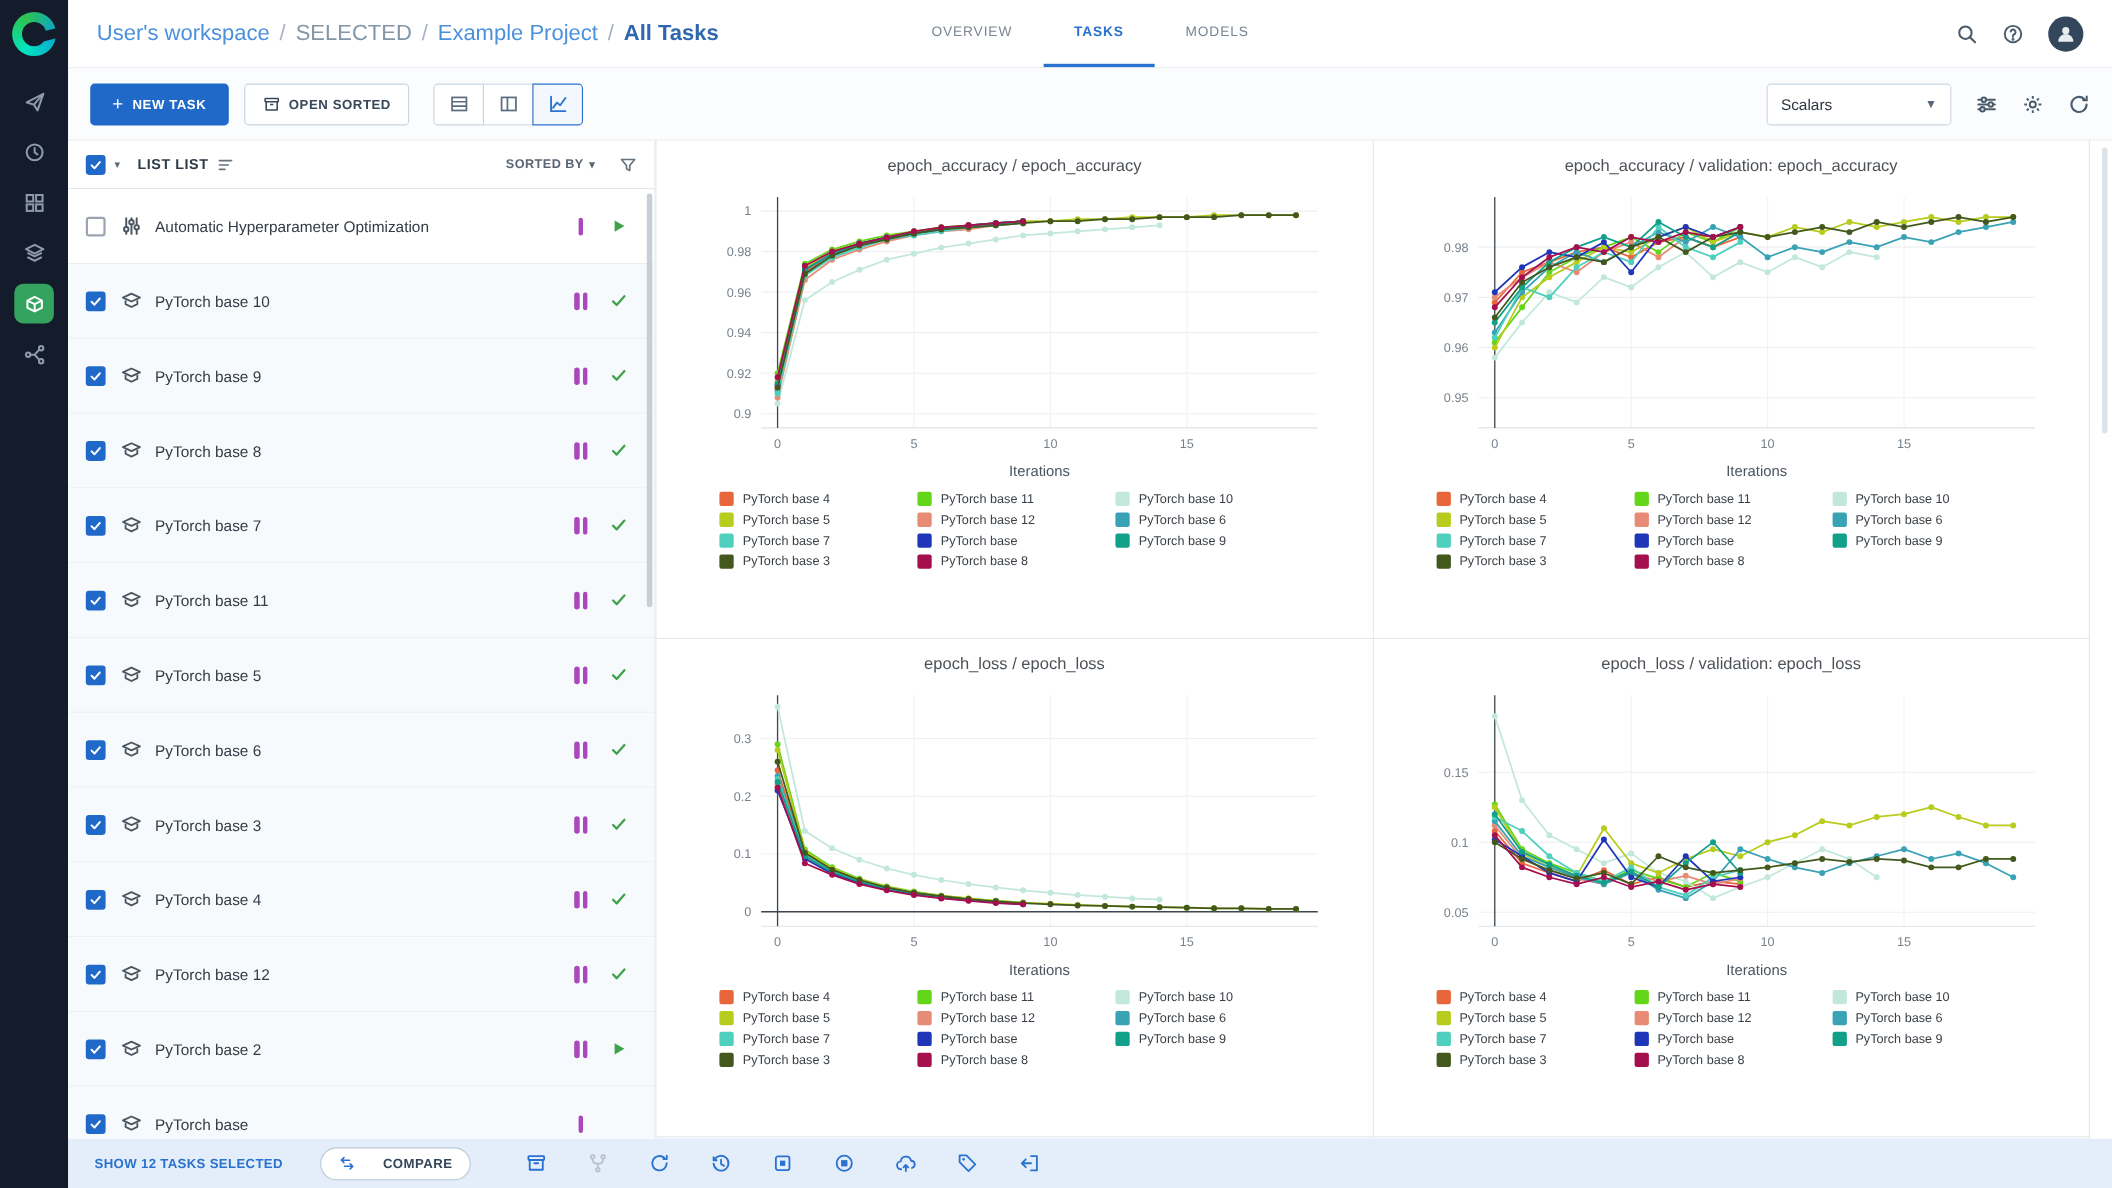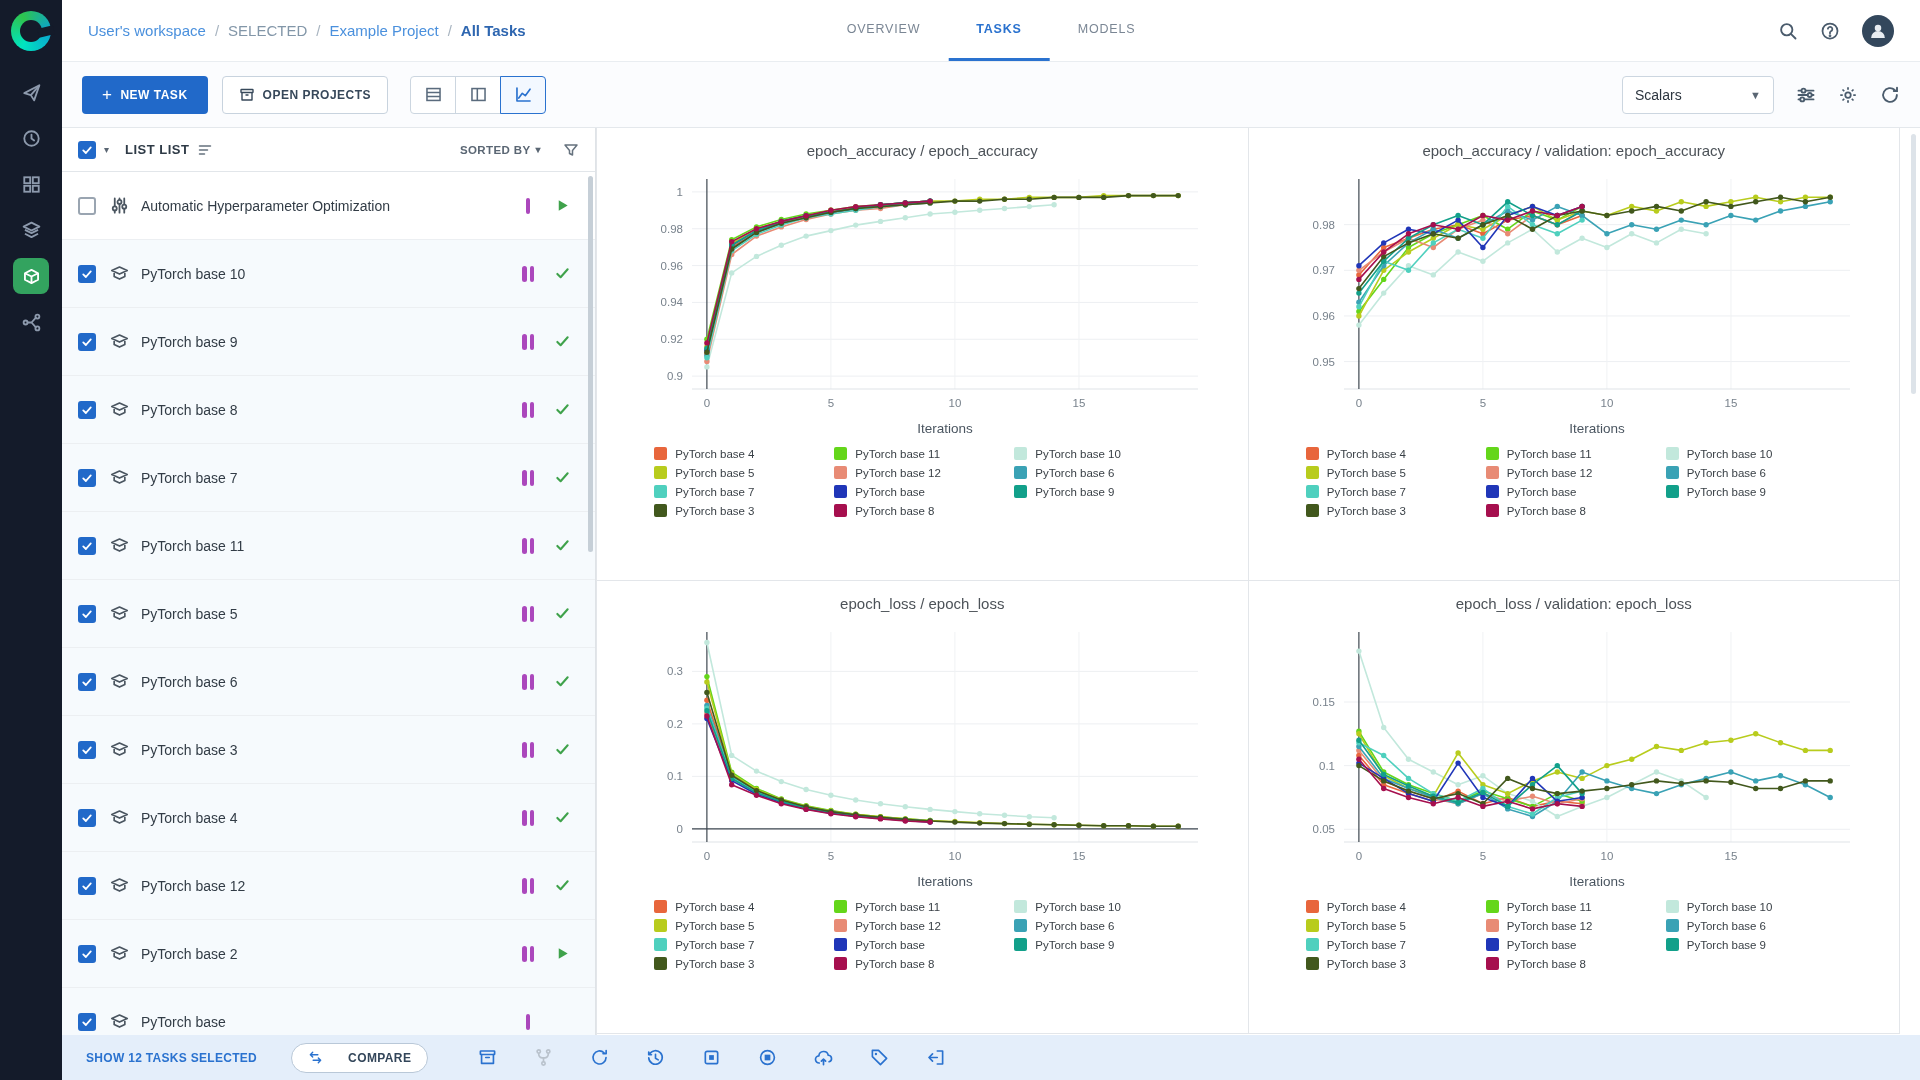--- a/index.html
+++ b/index.html
@@ -14,21 +14,21 @@
   .logo::before { content:""; position:absolute; right:-3px; top:16px; width:16px; height:9px; background:#141b2a; transform:rotate(-14deg); z-index:2; }
   .nav-item { width:62px; height:46px; display:flex; align-items:center; justify-content:center; color:#8d9aad; cursor:pointer; }
   .nav-item svg { width:21px; height:21px; }
   .nav-item.active .tile { width:36px; height:36px; border-radius:8px; background:#33a35f; display:flex; align-items:center; justify-content:center; color:#fff; }
 
   
   #main { flex:1; display:flex; flex-direction:column; min-width:0; }
 
   
   #header { height:62px; border-bottom:1px solid #e9edf1; display:flex; align-items:center; padding:0 26px; position:relative; background:#fff; }
-  #breadcrumb { display:flex; align-items:center; gap:9px; font-size:15px; white-space:nowrap; }
+  #breadcrumb { display:flex; align-items:center; gap:9px; font-size:20px; white-space:nowrap; }
   .crumb { color:#4a90dd; cursor:pointer; }
   .crumb.muted { color:#8296a8; }
   .crumb.current { color:#2e66b0; font-weight:bold; }
   .crumb-sep { color:#a8b4c0; }
   #tabs { position:absolute; left:50%; transform:translateX(-50%); top:0; height:100%; display:flex; }
   .tab { height:100%; display:flex; align-items:center; padding:0 28px; font-size:12.5px; letter-spacing:.8px; color:#7a8694; cursor:pointer; border-bottom:3px solid transparent; }
   .tab.active { color:#2a72cf; border-bottom-color:#2a72cf; font-weight:bold; }
   #header-actions { margin-left:auto; display:flex; align-items:center; gap:22px; color:#57687a; }
   #header-actions svg { width:20px; height:20px; }
   .avatar { width:32px; height:32px; border-radius:50%; background:#33475c; display:flex; align-items:center; justify-content:center; color:#e8edf2; }
@@ -40,21 +40,21 @@
   .btn-primary .plus { font-size:17px; font-weight:normal; }
   .btn-outline { height:38px; border-radius:4px; background:#fff; border:1px solid #c8d3de; color:#37485a; font-size:12px; font-weight:bold; letter-spacing:.5px; display:flex; align-items:center; gap:8px; padding:0 16px; cursor:pointer; }
   .btn-outline svg { width:16px; height:16px; }
   .view-group { display:flex; margin-left:8px; }
   .view-btn { width:46px; height:38px; background:#fff; border:1px solid #ccd6e0; display:flex; align-items:center; justify-content:center; color:#5a6b7d; cursor:pointer; margin-left:-1px; }
   .view-btn:first-child { border-radius:4px 0 0 4px; margin-left:0; }
   .view-btn:last-child { border-radius:0 4px 4px 0; }
   .view-btn.active { border:1px solid #2a72cf; color:#2a72cf; background:#f3f8ff; z-index:1; }
   .view-btn svg { width:19px; height:19px; }
   #toolbar-right { margin-left:auto; display:flex; align-items:center; gap:22px; }
-  .select-box { width:152px; height:38px; border:1px solid #ccd6e0; border-radius:4px; background:#fff; display:flex; align-items:center; justify-content:space-between; padding:0 12px; font-size:14px; color:#2d3640; cursor:pointer; }
+  .select-box { width:168px; height:38px; border:1px solid #ccd6e0; border-radius:4px; background:#fff; display:flex; align-items:center; justify-content:space-between; padding:0 12px; font-size:14px; color:#2d3640; cursor:pointer; }
   .select-box .caret { color:#5a6673; font-size:11px; }
   .tool-icon { color:#4a5b6c; cursor:pointer; display:flex; }
   .tool-icon svg { width:20px; height:20px; }
 
   
   #content { flex:1; display:flex; min-height:0; background:#fff; }
 
   
   #tasks-panel { width:534px; flex-shrink:0; display:flex; flex-direction:column; border-right:1px solid #dfe3e7; position:relative; background:#fff; }
   #panel-header { height:44px; border-bottom:1px solid #e2e6ea; display:flex; align-items:center; padding:0 16px; gap:8px; flex-shrink:0; }
@@ -196,21 +196,21 @@
   <div id="toolbar">
     <button class="btn-primary">
       <span class="plus">+</span>
       <span>NEW TASK</span>
     </button>
     <button class="btn-outline">
       <svg viewBox="0 0 16 16" fill="none" stroke="currentColor" stroke-width="1.4" stroke-linejoin="round">
           <rect x="2" y="2.5" width="12" height="3" rx=".5"></rect>
           <path d="M3 5.5V13h10V5.5M6.5 8h3"></path>
         </svg>
-      <span>OPEN PROJECTS</span>
+      <span>OPEN SORTED</span>
     </button>
     <div class="view-group">
       <div class="view-btn">
         <svg viewBox="0 0 16 16" fill="none" stroke="currentColor" stroke-width="1.3">
             <rect x="2.5" y="3" width="11" height="10"></rect>
             <path d="M2.5 6.3h11M2.5 9.6h11"></path>
           </svg>
       </div>
       <div class="view-btn">
         <svg viewBox="0 0 16 16" fill="none" stroke="currentColor" stroke-width="1.3">

